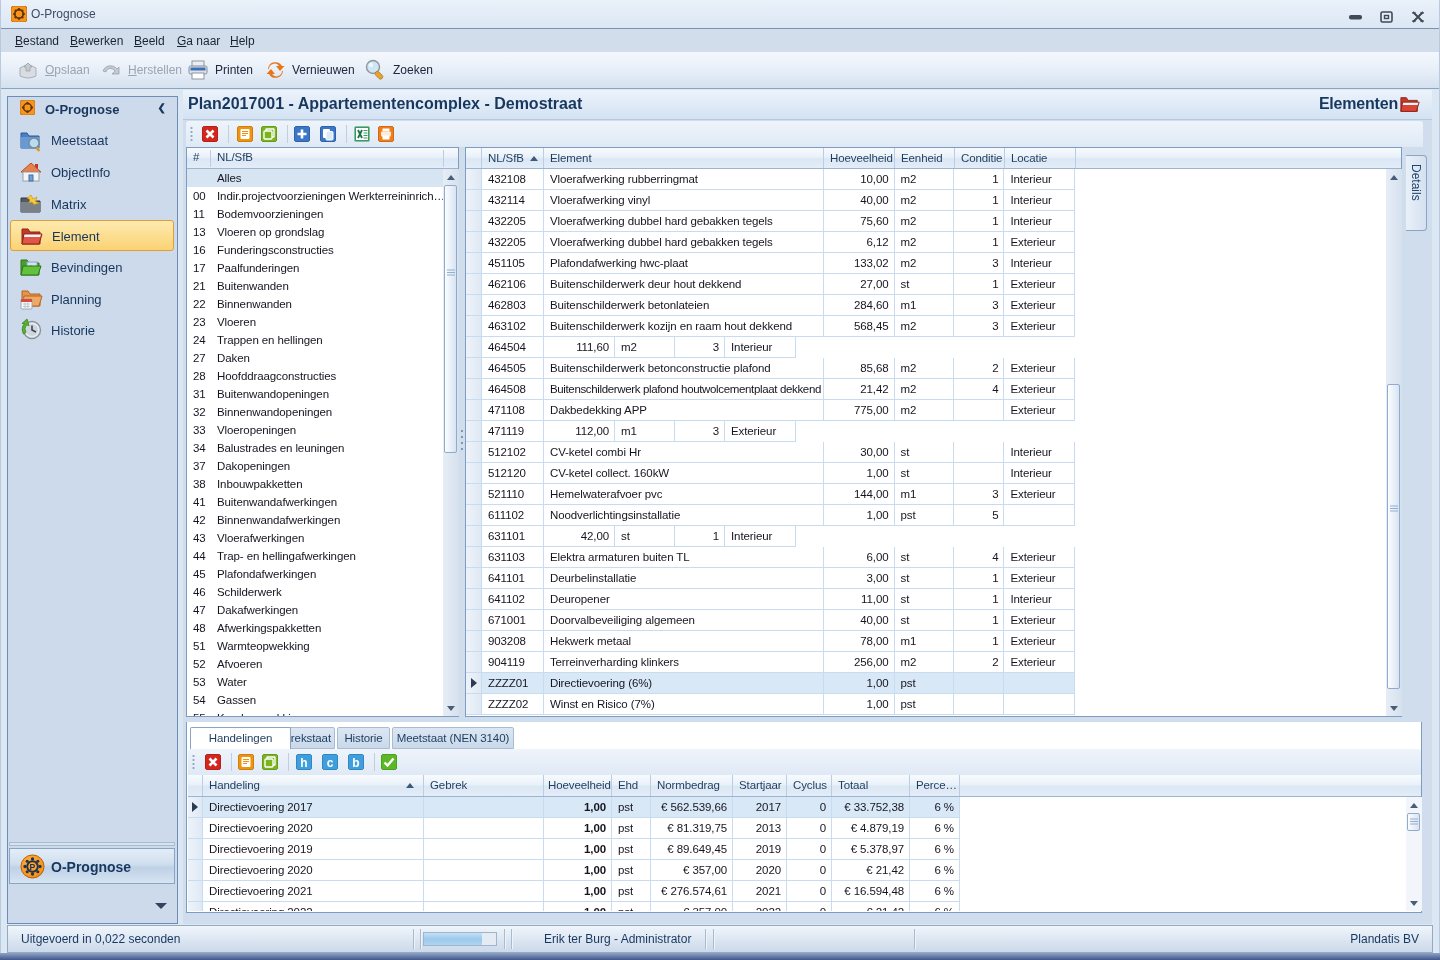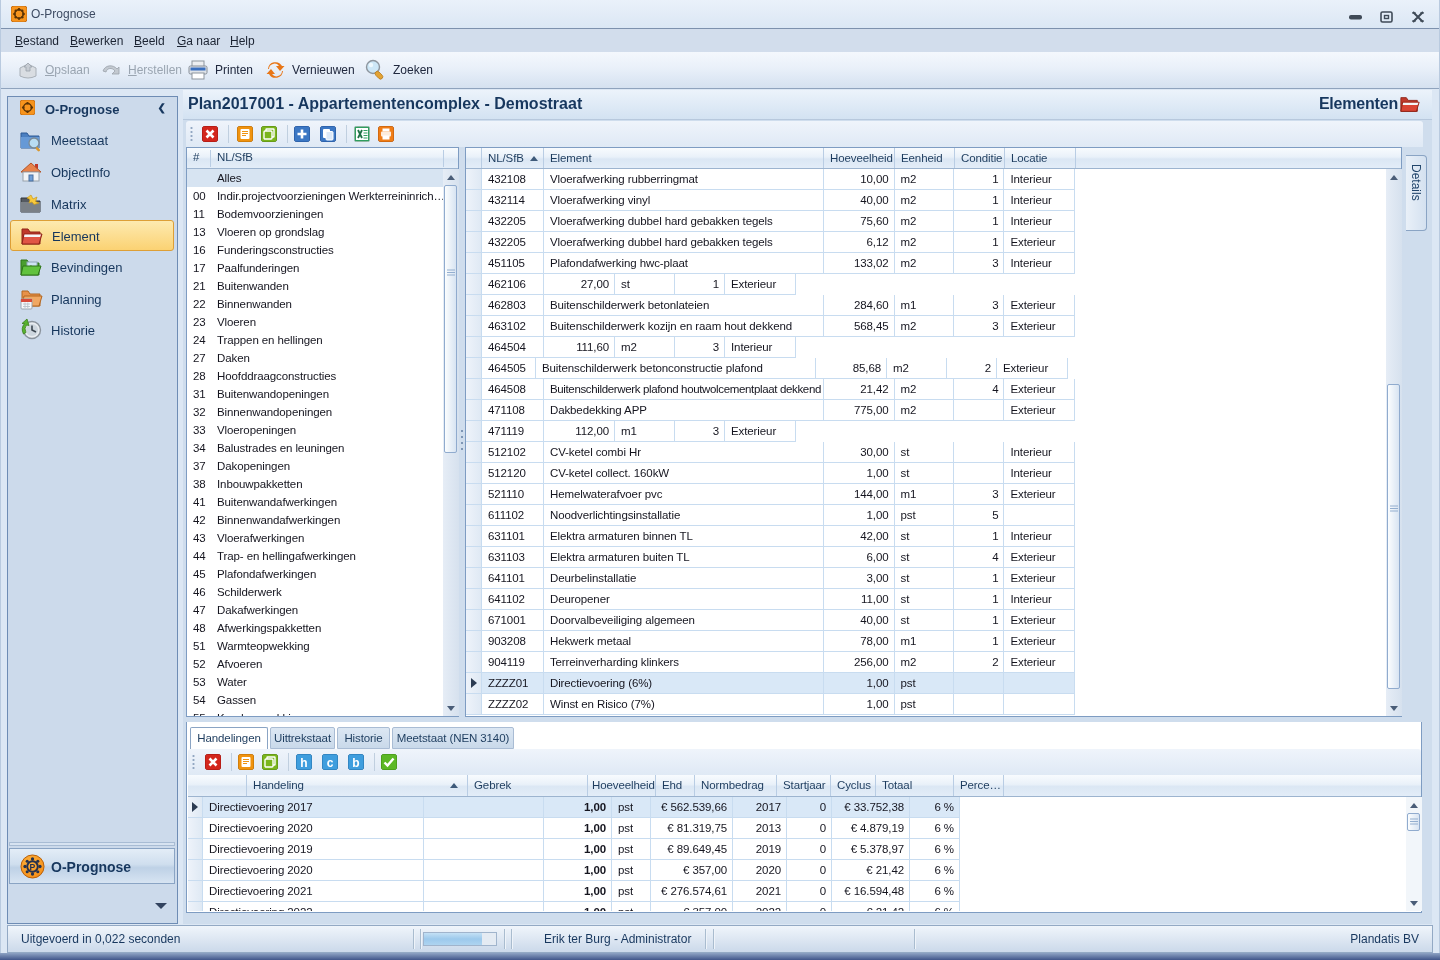--- a/index.html
+++ b/index.html
@@ -75,21 +75,21 @@
 #details span { position:absolute; left:3px; top:8px; writing-mode:vertical-rl; color:#21456b; font-size:12px; }
 
 #vsplitdots { position:absolute; left:460px; top:428px; width:4px; height:26px; background-image:radial-gradient(circle,#7e96b5 1.2px,transparent 1.4px); background-size:4px 6px; }
 #hsplitdots { position:absolute; left:797px; top:721px; width:20px; height:4px; background-image:radial-gradient(circle,#7e96b5 1.2px,transparent 1.4px); background-size:5px 4px; }
 
 #bottompanel { position:absolute; left:186px; top:722px; width:1236px; height:191px; background:#fff; border:1px solid #7e9cc2; border-top:none; }
 .tab { position:absolute; top:5px; height:22px; line-height:21px; text-align:center; color:#1d3c5e; font-size:11.5px; letter-spacing:-0.1px; }
 .tabact { background:#fff; border:1px solid #8aa4c4; border-bottom:none; border-radius:2px 2px 0 0; z-index:2; }
 .tabin { background:linear-gradient(#dce7f3,#c9d9ea); border:1px solid #a9bcd4; border-radius:2px 2px 0 0; }
 #btools { position:absolute; left:1px; top:27px; width:1233px; height:26px; background:linear-gradient(#eff4fb,#dfe9f5); border-radius:3px 3px 0 0; }
-#bhead { font-size:11.5px; letter-spacing:-0.1px; white-space:nowrap; position:absolute; left:1px; top:53px; width:1233px; height:22px; background:linear-gradient(#f8fbfe 0%,#e9f1f9 45%,#dbe7f4 55%,#e3edf8 100%); border-bottom:1px solid #9db4cf; color:#1d3c5e; display:flex;padding-left:44px; }
+#bhead { font-size:11.5px; letter-spacing:-0.1px; white-space:nowrap; position:absolute; left:1px; top:53px; width:1233px; height:22px; background:linear-gradient(#f8fbfe 0%,#e9f1f9 45%,#dbe7f4 55%,#e3edf8 100%); border-bottom:1px solid #9db4cf; color:#1d3c5e; display:flex; }
 #bhead div { border-right:1px solid #b9cde4; padding-left:6px; line-height:21px; }
 #brows { position:absolute; left:1px; top:75px; width:1233px; height:114px; overflow:hidden; font-size:11.5px; letter-spacing:-0.1px; }
 .brow { display:flex; height:21px; line-height:20px; }
 .brow > div { border-right:1px solid #c8dcf0; border-bottom:1px solid #c8dcf0; padding-left:6px; white-space:nowrap; }
 
 #statusbar { position:absolute; left:7px; top:925px; width:1426px; height:28px; border:1px solid #93a9c4; background:linear-gradient(#f0f5fb,#cbd9ea); color:#17375e; }
 .ssep { position:absolute; top:3px; width:2px; height:20px; border-left:1px solid #a9bccf; border-right:1px solid #eef3f9; }
 </style>
 </head>
 <body>
@@ -426,20 +426,21 @@
           <div style="width:280px">Plafondafwerking hwc-plaat</div>
           <div style="width:71px" class="num">133,02</div>
           <div style="width:60px">m2</div>
           <div style="width:50px" class="num">3</div>
           <div style="width:71px">Interieur</div>
           <div style="width:311px;border-right:none;border-bottom:none"></div>
         </div>
       <div class="trow">
           <div class="ind" style="width:16px;position:relative"></div>
           <div style="width:62px">462106</div>
+          <div style="width:280px">Buitenschilderwerk deur hout dekkend</div>
           <div style="width:71px" class="num">27,00</div>
           <div style="width:60px">st</div>
           <div style="width:50px" class="num">1</div>
           <div style="width:71px">Exterieur</div>
           <div style="width:311px;border-right:none;border-bottom:none"></div>
         </div>
       <div class="trow">
           <div class="ind" style="width:16px;position:relative"></div>
           <div style="width:62px">462803</div>
           <div style="width:280px">Buitenschilderwerk betonlateien</div>
@@ -463,21 +464,21 @@
           <div class="ind" style="width:16px;position:relative"></div>
           <div style="width:62px">464504</div>
           <div style="width:71px" class="num">111,60</div>
           <div style="width:60px">m2</div>
           <div style="width:50px" class="num">3</div>
           <div style="width:71px">Interieur</div>
           <div style="width:311px;border-right:none;border-bottom:none"></div>
         </div>
       <div class="trow">
           <div class="ind" style="width:16px;position:relative"></div>
-          <div style="width:54px">464505</div>
+          <div style="width:62px">464505</div>
           <div style="width:280px">Buitenschilderwerk betonconstructie plafond</div>
           <div style="width:71px" class="num">85,68</div>
           <div style="width:60px">m2</div>
           <div style="width:50px" class="num">2</div>
           <div style="width:71px">Exterieur</div>
           <div style="width:311px;border-right:none;border-bottom:none"></div>
         </div>
       <div class="trow">
           <div class="ind" style="width:16px;position:relative"></div>
           <div style="width:62px">464508</div>
@@ -543,21 +544,20 @@
           <div style="width:280px">Noodverlichtingsinstallatie</div>
           <div style="width:71px" class="num">1,00</div>
           <div style="width:60px">pst</div>
           <div style="width:50px" class="num">5</div>
           <div style="width:71px"></div>
           <div style="width:311px;border-right:none;border-bottom:none"></div>
         </div>
       <div class="trow">
           <div class="ind" style="width:16px;position:relative"></div>
           <div style="width:62px">631101</div>
-          <div style="width:280px">Elektra armaturen binnen TL</div>
           <div style="width:71px" class="num">42,00</div>
           <div style="width:60px">st</div>
           <div style="width:50px" class="num">1</div>
           <div style="width:71px">Interieur</div>
           <div style="width:311px;border-right:none;border-bottom:none"></div>
         </div>
       <div class="trow">
           <div class="ind" style="width:16px;position:relative"></div>
           <div style="width:62px">631103</div>
           <div style="width:280px">Elektra armaturen buiten TL</div>
@@ -647,21 +647,21 @@
       <svg style="position:absolute;left:4px;top:336px" width="8" height="8">
           <path d="M0 1 H8 M0 3.5 H8 M0 6 H8" stroke="#93aecf" stroke-width="1"></path>
         </svg>
     </div>
   </div>
   <div id="details">
       <span>Details</span>
     </div>
   <div id="hsplitdots"></div>
   <div id="bottompanel">
-    <div class="tab tabact" style="left:3px;width:78px">Handelingen</div>
+    <div class="tab tabact" style="left:3px;width:101px">Handelingen</div>
     <div class="tab tabin" style="left:83px;width:65px">Uittrekstaat</div>
     <div class="tab tabin" style="left:150px;width:53px">Historie</div>
     <div class="tab tabin" style="left:205px;width:122px">Meetstaat (NEN 3140)</div>
     <div id="btools">
       <div class="grip"></div>
       <svg class="ibtn" style="left:17px" viewBox="0 0 16 16">
           <rect width="16" height="16" rx="3" fill="#d3271d" stroke="#9e1410"></rect>
           <path d="M4.5 4.5 L11.5 11.5 M11.5 4.5 L4.5 11.5" stroke="#fff" stroke-width="2.6"></path>
         </svg>
       <div class="tsep" style="left:43px"></div>

